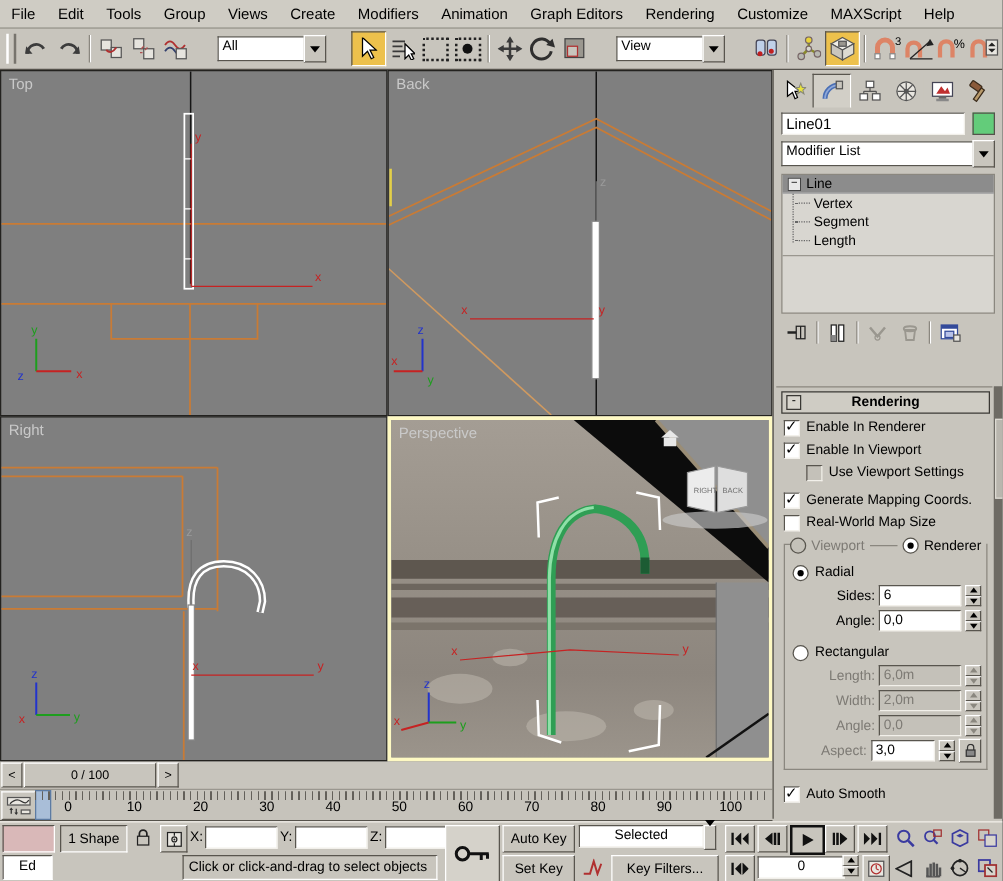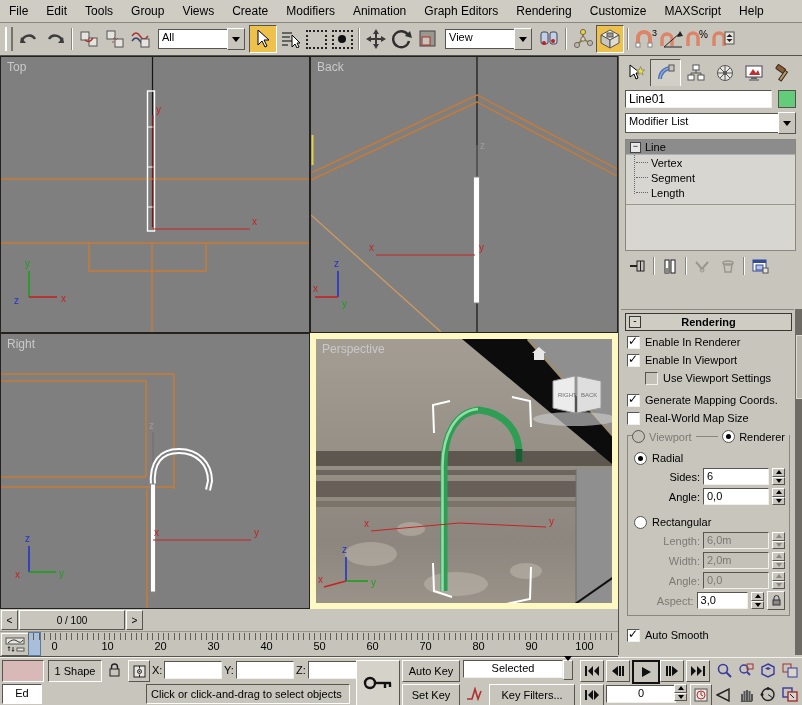--- a/index.html
+++ b/index.html
@@ -12,31 +12,31 @@
   .field.dis{background:#c4c1b9;color:#7d7a74;}
   
   #menubar{height:22px;background:#cfccc4;display:flex;align-items:center;border-bottom:1px solid #8a877f;}
   .menu-item{padding:2px 9px;font-size:12px;cursor:default;}
   
   #toolbar{height:32px;background:#c8c5bd;display:flex;align-items:center;border-bottom:1px solid #55524b;padding-left:2px;}
   .tb-grip{width:4px;height:24px;border-left:2px solid #fff;border-right:2px solid #77746d;margin:0 3px;}
   .tb-sep{width:1px;height:22px;background:#8a877f;border-right:1px solid #fff;margin:0 3px;}
   .tb-btn{width:26px;height:26px;display:flex;align-items:center;justify-content:center;flex:0 0 auto;}
   .tb-btn.active{background:#edc14c;border-top:1px solid #58554e;border-left:1px solid #58554e;border-right:1px solid #fff;border-bottom:1px solid #fff;}
-  .dd{display:flex;align-items:center;height:20px;margin:0 4px;}
+  .dd{display:flex;align-items:center;height:20px;margin:0 20px;}
   .dd .dd-text{width:62px;height:16px;background:#fff;border:1px solid #58554e;border-right:none;padding:1px 3px;font-size:11px;}
   .dd .dd-arrow{width:16px;height:20px;background:#c8c5bd;display:flex;align-items:center;justify-content:center;}
   .arrow-down{width:0;height:0;border-left:4px solid transparent;border-right:4px solid transparent;border-top:5px solid #000;}
   
   #main{display:flex;}
   #left-col{width:618px;}
   #viewports{width:618px;height:553px;background:#3f3f3f;display:grid;grid-template-columns:310px 308px;grid-template-rows:277px 276px;}
   .vp{position:relative;background:#7f7f7f;border:1px solid #23221f;overflow:hidden;}
   .vp-label{position:absolute;top:3px;left:6px;color:#c9c9c9;font-size:12px;z-index:5;}
-  #vp-persp{border:6px solid #fef9c3;}
+  #vp-persp{border:3px solid #fef9c3;}
   .vp svg{position:absolute;top:0;left:0;}
   
   #timeslider{height:22px;display:flex;align-items:center;background:#c8c5bd;border-bottom:1px solid #9a978f;}
   .ts-btn{width:15px;height:18px;margin:0 1px;display:flex;align-items:center;justify-content:center;font-size:10px;background:#c8c5bd;}
   #ts-bar{width:104px;height:18px;display:flex;align-items:center;justify-content:center;background:#c8c5bd;font-size:10px;}
   #trackbar{height:24px;position:relative;background:#c6c3bb;border-bottom:1px solid #55524b;}
   #curve-editor-btn{position:absolute;left:1px;top:1px;width:26px;height:21px;display:flex;align-items:center;justify-content:center;background:#c8c5bd;}
   #ruler{position:absolute;left:28px;top:0;right:4px;height:24px;}
   #ticks{position:absolute;left:0;top:1px;right:0;height:7px;
     background:repeating-linear-gradient(90deg,#63605a 0 1px,transparent 1px 5.4px);}

